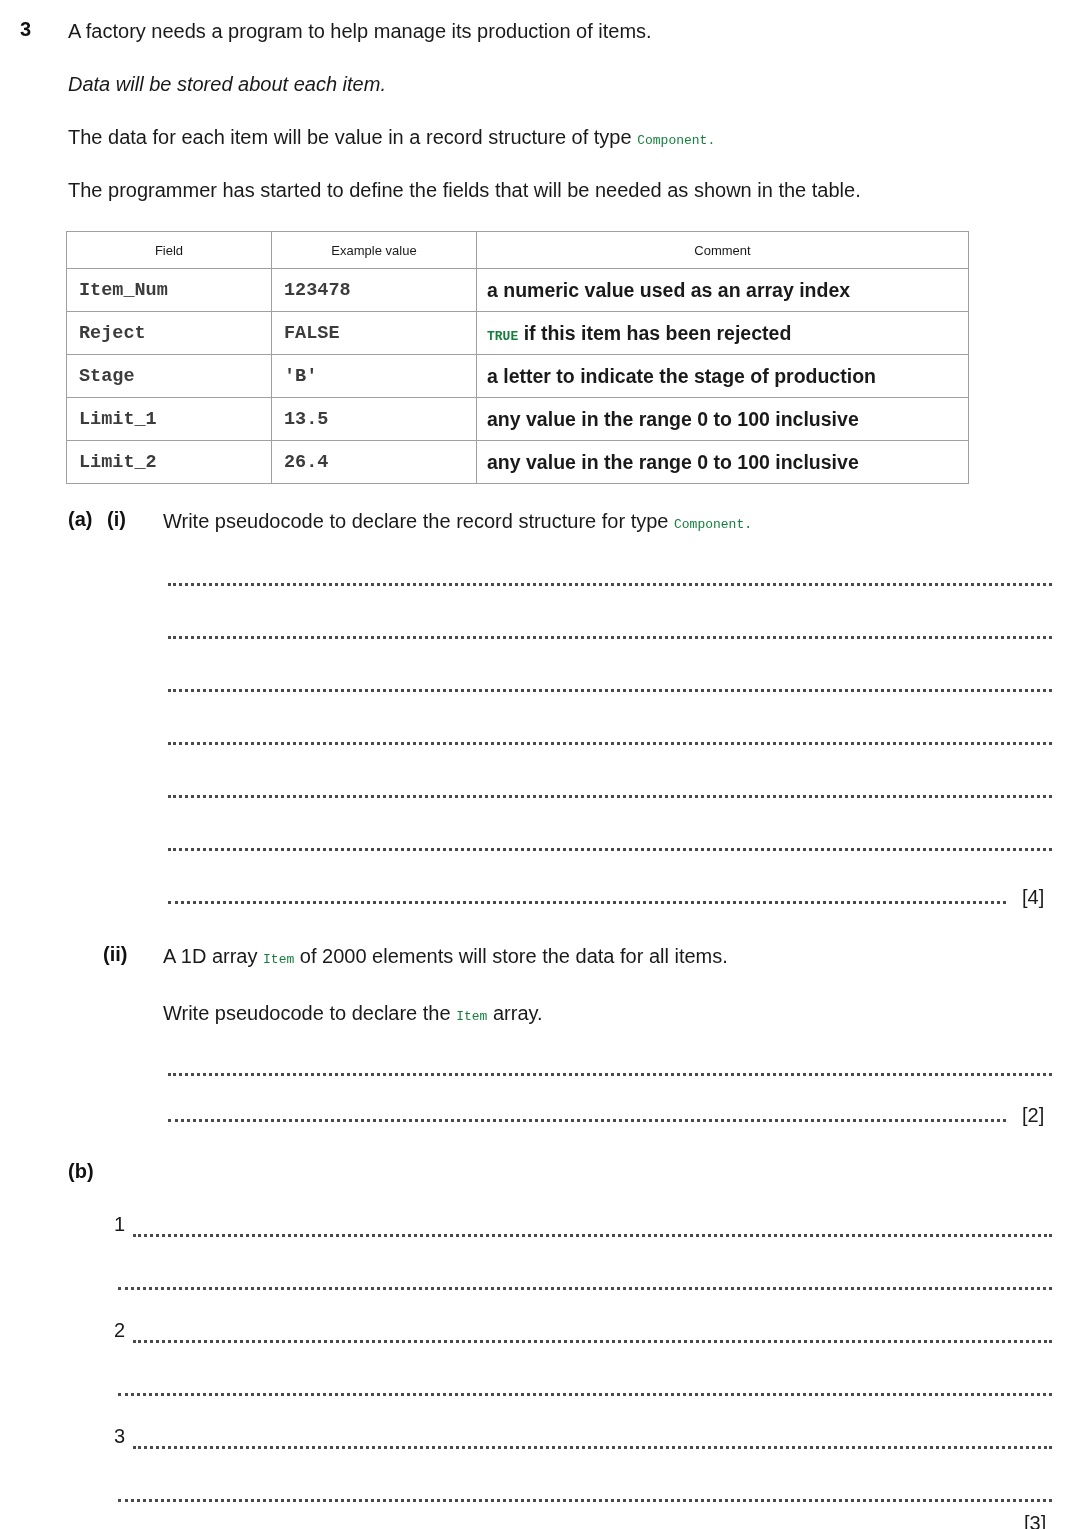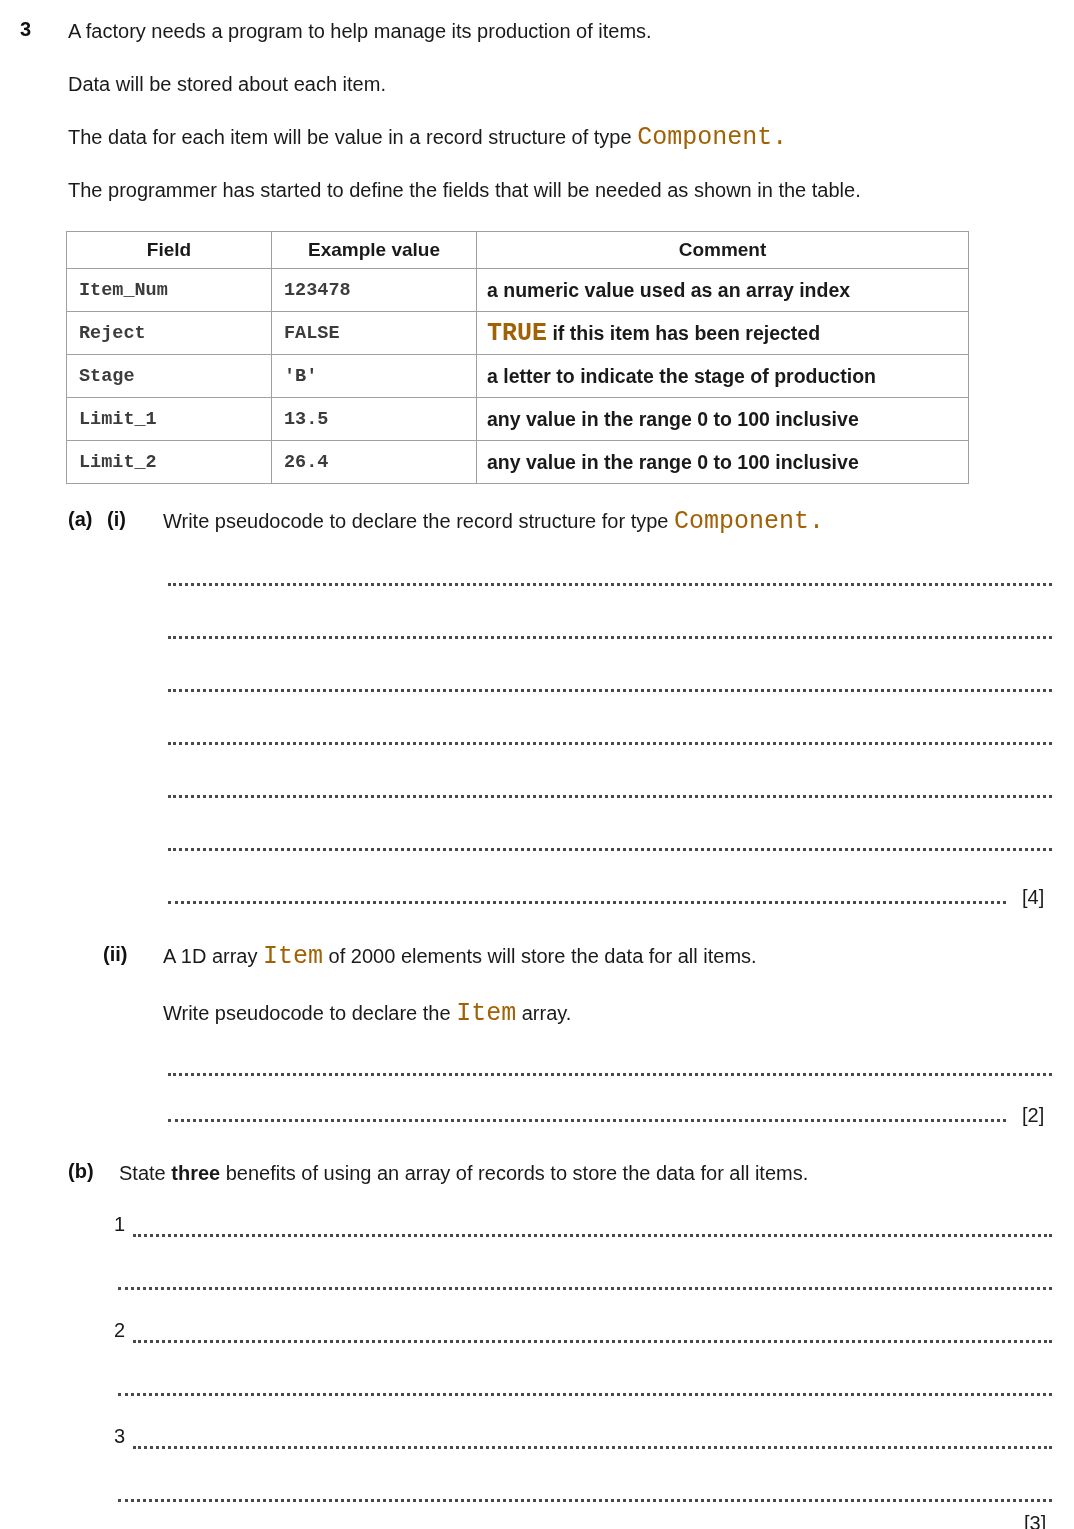--- a/index.html
+++ b/index.html
@@ -19,22 +19,22 @@
 
   .page {
     position: relative;
     width: 1074px;
     height: 1529px;
   }
 
   
   .mono {
     font-family: "Liberation Mono", "DejaVu Sans Mono", monospace;
-    font-size: 25px;
-    color: #a16207;
+    font-size: 13px;
+    color: #15803d;
     letter-spacing: 0px;
   }
   .bold { font-weight: bold; }
 
   
   .qnum {
     position: absolute;
     left: 20px;
     width: 40px;
     font-size: 20px;
@@ -62,22 +62,22 @@
   .tbl td, .tbl th {
     border: 1px solid #a0a0a0;
     height: 42px;
     padding: 0 10px;
     vertical-align: middle;
     font-size: 19px;
     font-weight: bold;
     color: #1a1a1a;
   }
   .tbl th {
-    font-weight: bold;
-    font-size: 19px;
+    font-weight: normal;
+    font-size: 13px;
     height: 36px;
   }
   .col-field  { width: 184px; }
   .col-value  { width: 184px; }
   .col-comment{ width: 471px; }
   .tbl td.cell-mono {
     font-family: "Liberation Mono", "DejaVu Sans Mono", monospace;
     font-size: 18.5px;
     color: #3c3c3c;
     padding-left: 12px;
@@ -120,21 +120,21 @@
 </style>
 </head>
 <body>
 
 <div class="page">
 
   <div class="qnum" style="top:18px;">3</div>
 
   <div class="stem" style="top:18px;">A factory needs a program to help manage its production of items.</div>
 
-  <div class="stem" style="top:71px;">Data will be stored about each item.</div>
+  <div class="stem" style="top:71px;font-style:italic;">Data will be stored about each item.</div>
 
   <div class="stem" style="top:124px;">
     <span>The data for each item will be value in a record structure of type </span><span class="mono">Component</span><span class="mono">.</span>
   </div>
 
   <div class="stem" style="top:177px;">The programmer has started to define the fields that will be needed as shown in the table.</div>
 
   <table class="tbl">
     <thead>
       <tr>
@@ -193,23 +193,20 @@
   </div>
   <div class="ptext" style="left:163px; top:1000px; right:40px;">
     <span>Write pseudocode to declare the </span><span class="mono">Item</span><span> array.</span>
   </div>
 
   <div class="dots" style="left:168px; top:1070px; width:884px;"></div>
   <div class="dots" style="left:168px; top:1116px; width:838px;"></div>
   <div class="marks" style="left:1022px; top:1104px;">[2]</div>
 
   <div class="plabel" style="left:68px; top:1160px;">(b)</div>
-  <div class="ptext" style="left:119px; top:1160px; right:40px;">
-    <span>State </span><span class="bold">three</span><span> benefits of using an array of records to store the data for all items.</span>
-  </div>
 
   <div class="itemnum" style="left:114px; top:1213px;">1</div>
   <div class="dots" style="left:133px; top:1231px; width:919px;"></div>
   <div class="dots" style="left:118px; top:1284px; width:934px;"></div>
 
   <div class="itemnum" style="left:114px; top:1319px;">2</div>
   <div class="dots" style="left:133px; top:1337px; width:919px;"></div>
   <div class="dots" style="left:118px; top:1390px; width:934px;"></div>
 
   <div class="itemnum" style="left:114px; top:1425px;">3</div>

